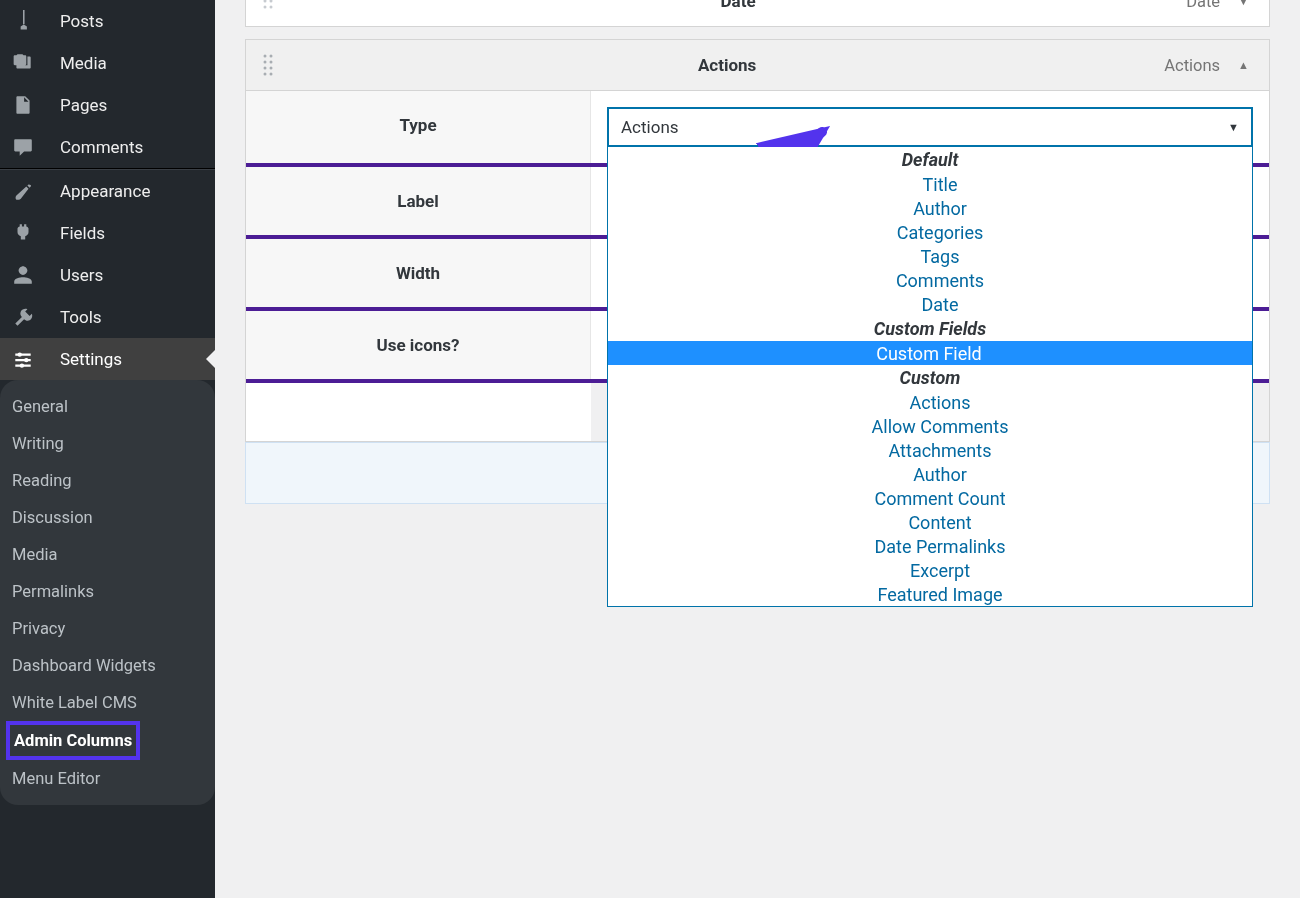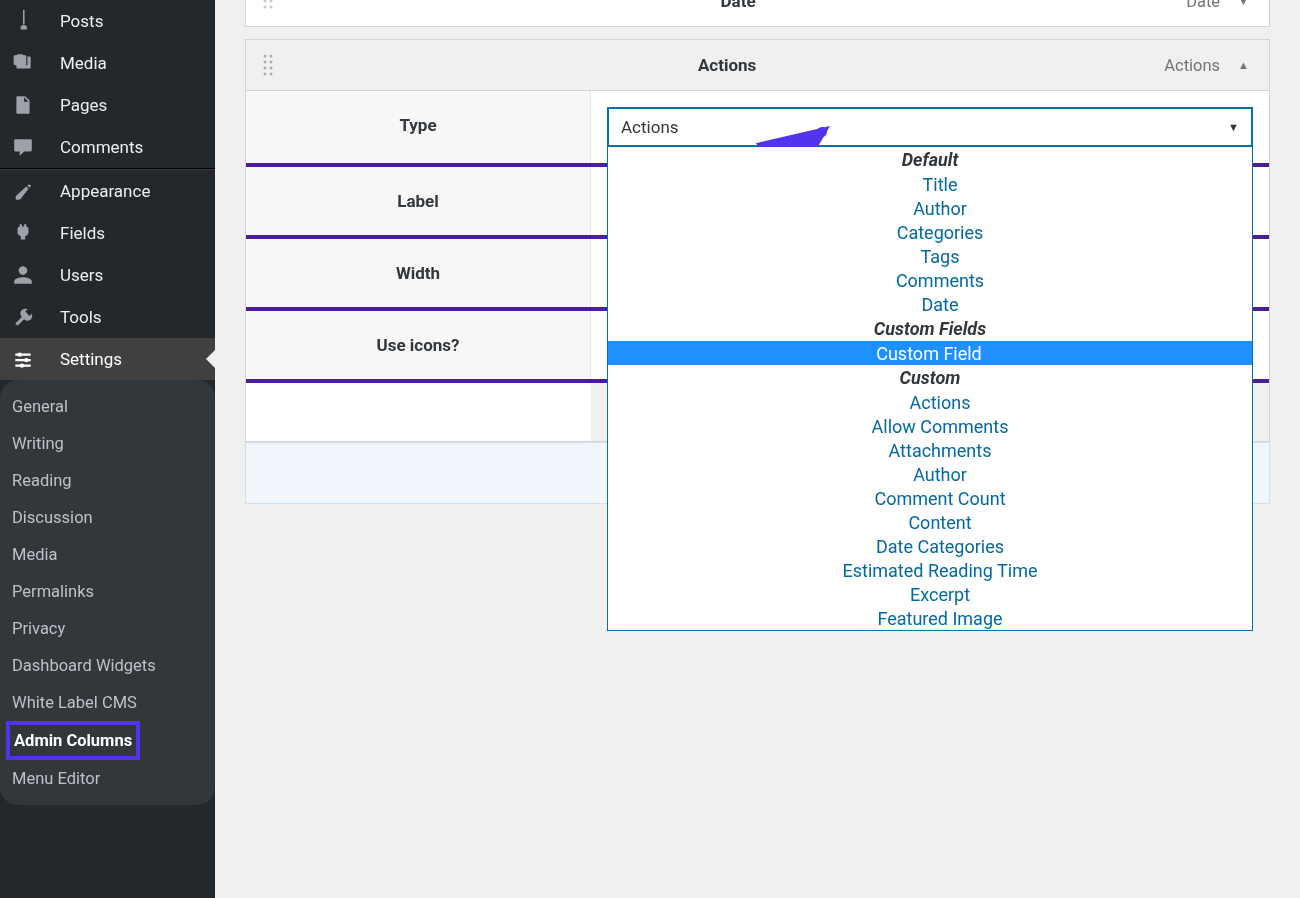--- a/index.html
+++ b/index.html
@@ -348,22 +348,21 @@
               <div class="dd-option">Date</div>
               <div class="dd-group-head">Custom Fields</div>
               <div class="dd-option selected">Custom Field</div>
               <div class="dd-group-head">Custom</div>
               <div class="dd-option">Actions</div>
               <div class="dd-option">Allow Comments</div>
               <div class="dd-option">Attachments</div>
               <div class="dd-option">Author</div>
               <div class="dd-option">Comment Count</div>
               <div class="dd-option">Content</div>
-              <div class="dd-option">Date Categories</div>
-              <div class="dd-option">Estimated Reading Time</div>
+              <div class="dd-option">Date Permalinks</div>
               <div class="dd-option">Excerpt</div>
               <div class="dd-option">Featured Image</div>
             </div>
         </div>
       </div>
     </div>
     <div class="settings-row">
       <div class="settings-label">Label</div>
       <div class="settings-field"></div>
     </div>

